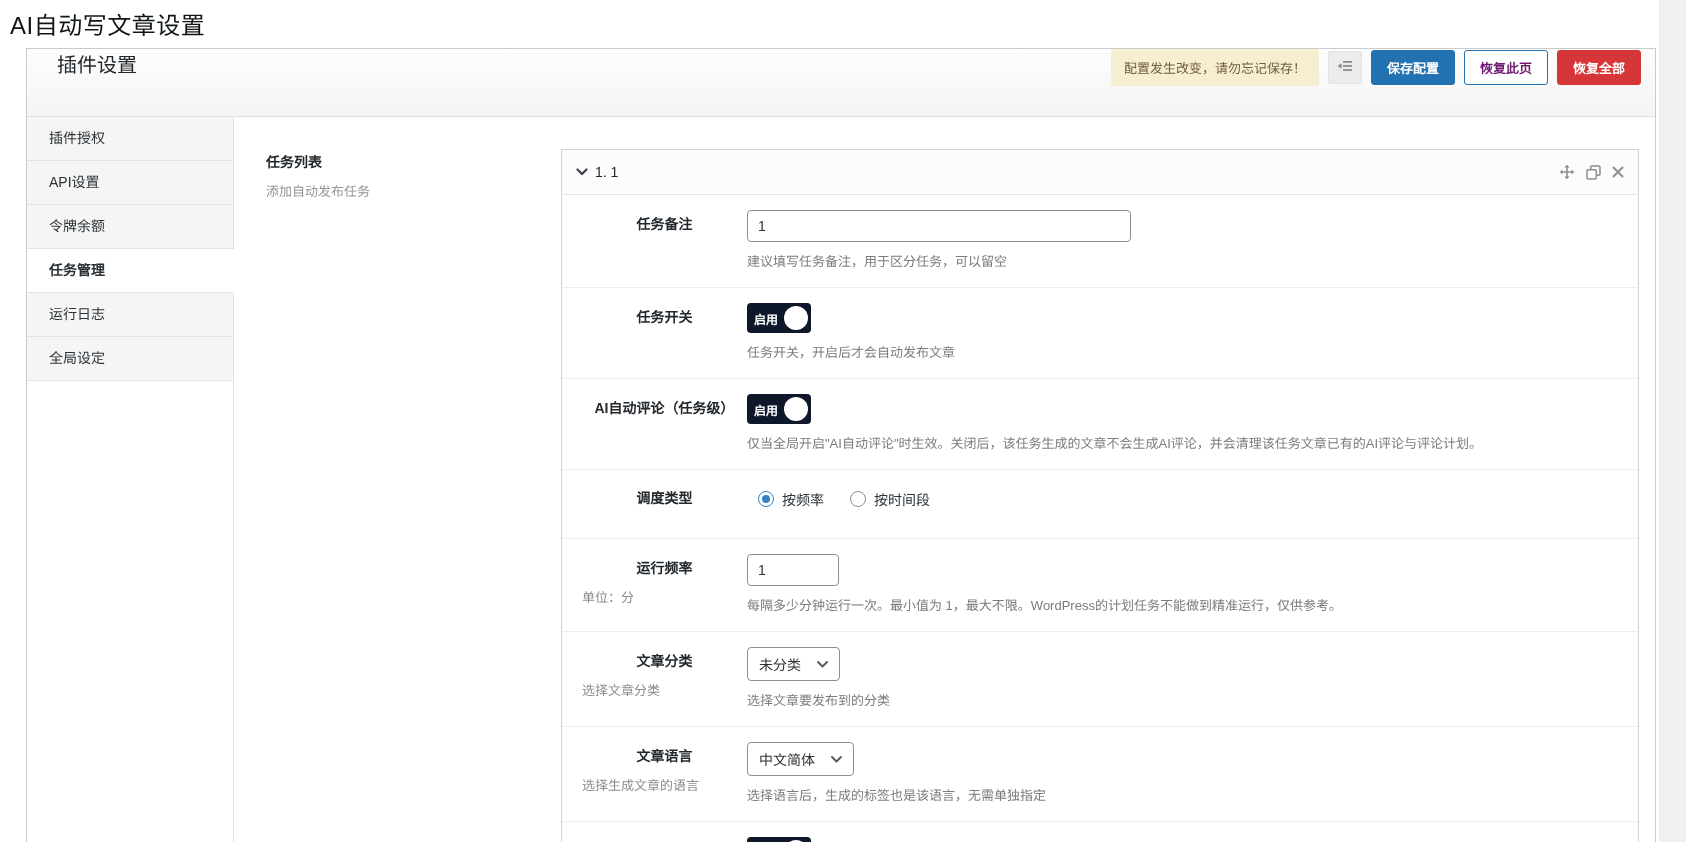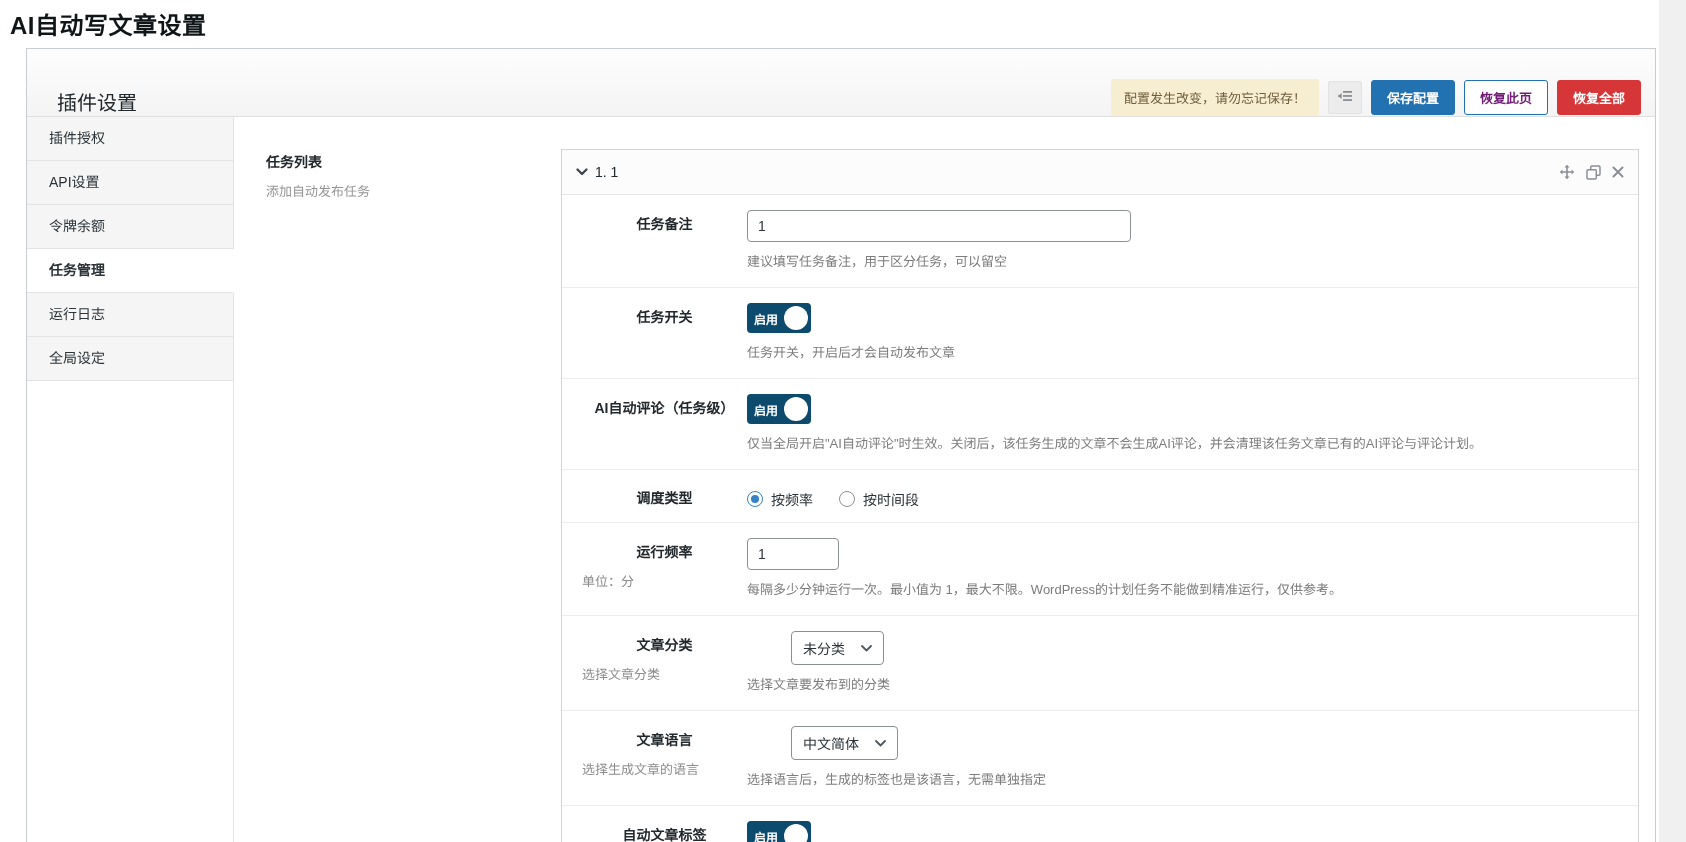--- a/index.html
+++ b/index.html
@@ -3,28 +3,28 @@
 <meta charset="utf-8">
 <style>
   * { box-sizing: border-box; margin: 0; padding: 0; }
   html,body { width:1686px; height:842px; }
   body {
     position: relative; overflow: hidden; background:#ffffff;
     font-family:"Liberation Sans","DejaVu Sans",sans-serif; color:#1d2327;
   }
   .right-gutter { position:absolute; top:0; right:0; width:27px; height:842px; background:#f0f0f1; z-index:6; }
 
-  .page-title { position:absolute; left:10px; top:6px; font-size:24px; font-weight:700; color:#101517; letter-spacing:.5px; }
+  .page-title { position:absolute; left:10px; top:6px; font-size:24px; font-weight:400; color:#101517; letter-spacing:.5px; }
 
   .container {
     position:absolute; left:26px; top:48px; width:1630px; height:860px;
     background:#fff; border:1px solid #c9cccf; display:flex; flex-direction:column;
   }
   .panel-header {
-    height:68px; flex-shrink:0; display:flex; align-items:flex-end;
+    height:68px; flex-shrink:0; display:flex; align-items:flex-start;
     padding:0 14px 0 30px; background:linear-gradient(180deg,#fdfdfd,#f4f4f4);
     border-bottom:1px solid #dfdfdf;
     gap:31px;
   }
   .panel-title { font-size:20px; color:#23282d; }
   .header-actions { margin-left:auto; display:flex; align-items:center; gap:9px; }
   .notice { background:#f7edd1; color:#6e5f3c; font-size:13px; padding:9px 13px; border-radius:2px; white-space:nowrap; }
   .icon-btn { width:34px; height:33px; background:#ececec; border:1px solid #e2e2e2; border-radius:2px;
     display:flex; align-items:center; justify-content:center; cursor:pointer; }
   .btn { font-size:13px; font-weight:700; padding:0 15px; height:35px; border-radius:3px; border:1px solid transparent;
@@ -47,47 +47,47 @@
   .section-subtitle { font-size:13px; color:#949494; margin-top:10px; }
 
   .accordion { flex:1; min-width:0; border:1px solid #d4d4d4; background:#fff; }
   .acc-header { display:flex; align-items:center; height:45px; padding:0 14px; background:#fcfcfc;
     border-bottom:1px solid #e6e6e6; cursor:pointer; }
   .acc-title { font-size:14px; color:#23282d; margin-left:7px; }
   .acc-icons { margin-left:auto; display:flex; align-items:center; gap:11px; }
   .acc-icons .ic { display:flex; align-items:center; justify-content:center; cursor:pointer; }
 
   .row { display:flex; padding:15px 20px 17px; border-bottom:1px solid #ededed; }
-  .row.compact { padding-top:14px; padding-bottom:13px; }
+  .row.compact { padding-top:14px; padding-bottom:29px;gap:11px; }
   .rlabel { width:165px; flex-shrink:0; padding-top:5px; }
   .rl-main { font-size:14px; font-weight:700; color:#23282d; line-height:1.35;text-align:center; }
   .rl-sub  { font-size:13px; font-weight:400; color:#8c8c8c; margin-top:9px; }
   .rctrl { flex:1; min-width:0; }
   .hint { font-size:13px; color:#7c7c7c; margin-top:9px; }
 
   .text-input { height:32px; border:1px solid #8c8f94; border-radius:4px; background:#fff;
     font-size:14px; color:#2c3338; padding:0 10px; font-family:inherit; }
   .text-input.wide  { width:384px; }
   .text-input.small { width:92px; }
 
-  .toggle { display:inline-flex; align-items:center; width:64px; height:30px; background:#0c4a6e;
+  .toggle { display:inline-flex; align-items:center; width:64px; height:30px; background:#0f172a;
     border-radius:4px; position:relative; cursor:pointer; }
   .toggle-text { color:#fff; font-size:12px; font-weight:700; margin-left:7px; }
   .toggle-knob { position:absolute; top:3px; right:3px; width:24px; height:24px; background:#fff; border-radius:12px;
     box-shadow:0 0 1px rgba(0,0,0,.25); }
 
   .radio-group { display:flex; align-items:flex-start; gap:26px; padding-top:5px; }
   .radio { display:inline-flex; align-items:center; gap:8px; font-size:14px; color:#2c3338; cursor:pointer; }
   .radio-dot { width:16px; height:16px; border-radius:50%; border:1px solid #8c8f94; background:#fff; position:relative; flex-shrink:0; }
   .radio-dot.checked { border-color:#3582c4; }
   .radio-dot.checked::after { content:""; position:absolute; left:3px; top:3px; width:8px; height:8px;
     border-radius:50%; background:#3582c4; }
 
   .select { display:inline-flex; align-items:center; height:34px; border:1px solid #8c8f94; border-radius:4px;
-    background:#fff; padding:0 11px; font-size:14px; color:#2c3338; gap:16px; cursor:pointer;margin-left:44px; }
+    background:#fff; padding:0 11px; font-size:14px; color:#2c3338; gap:16px; cursor:pointer; }
 </style>
 </head>
 <body>
 
 <div class="right-gutter"></div>
 
 <h1 class="page-title">AI自动写文章设置</h1>
 
 <div class="container">
 

